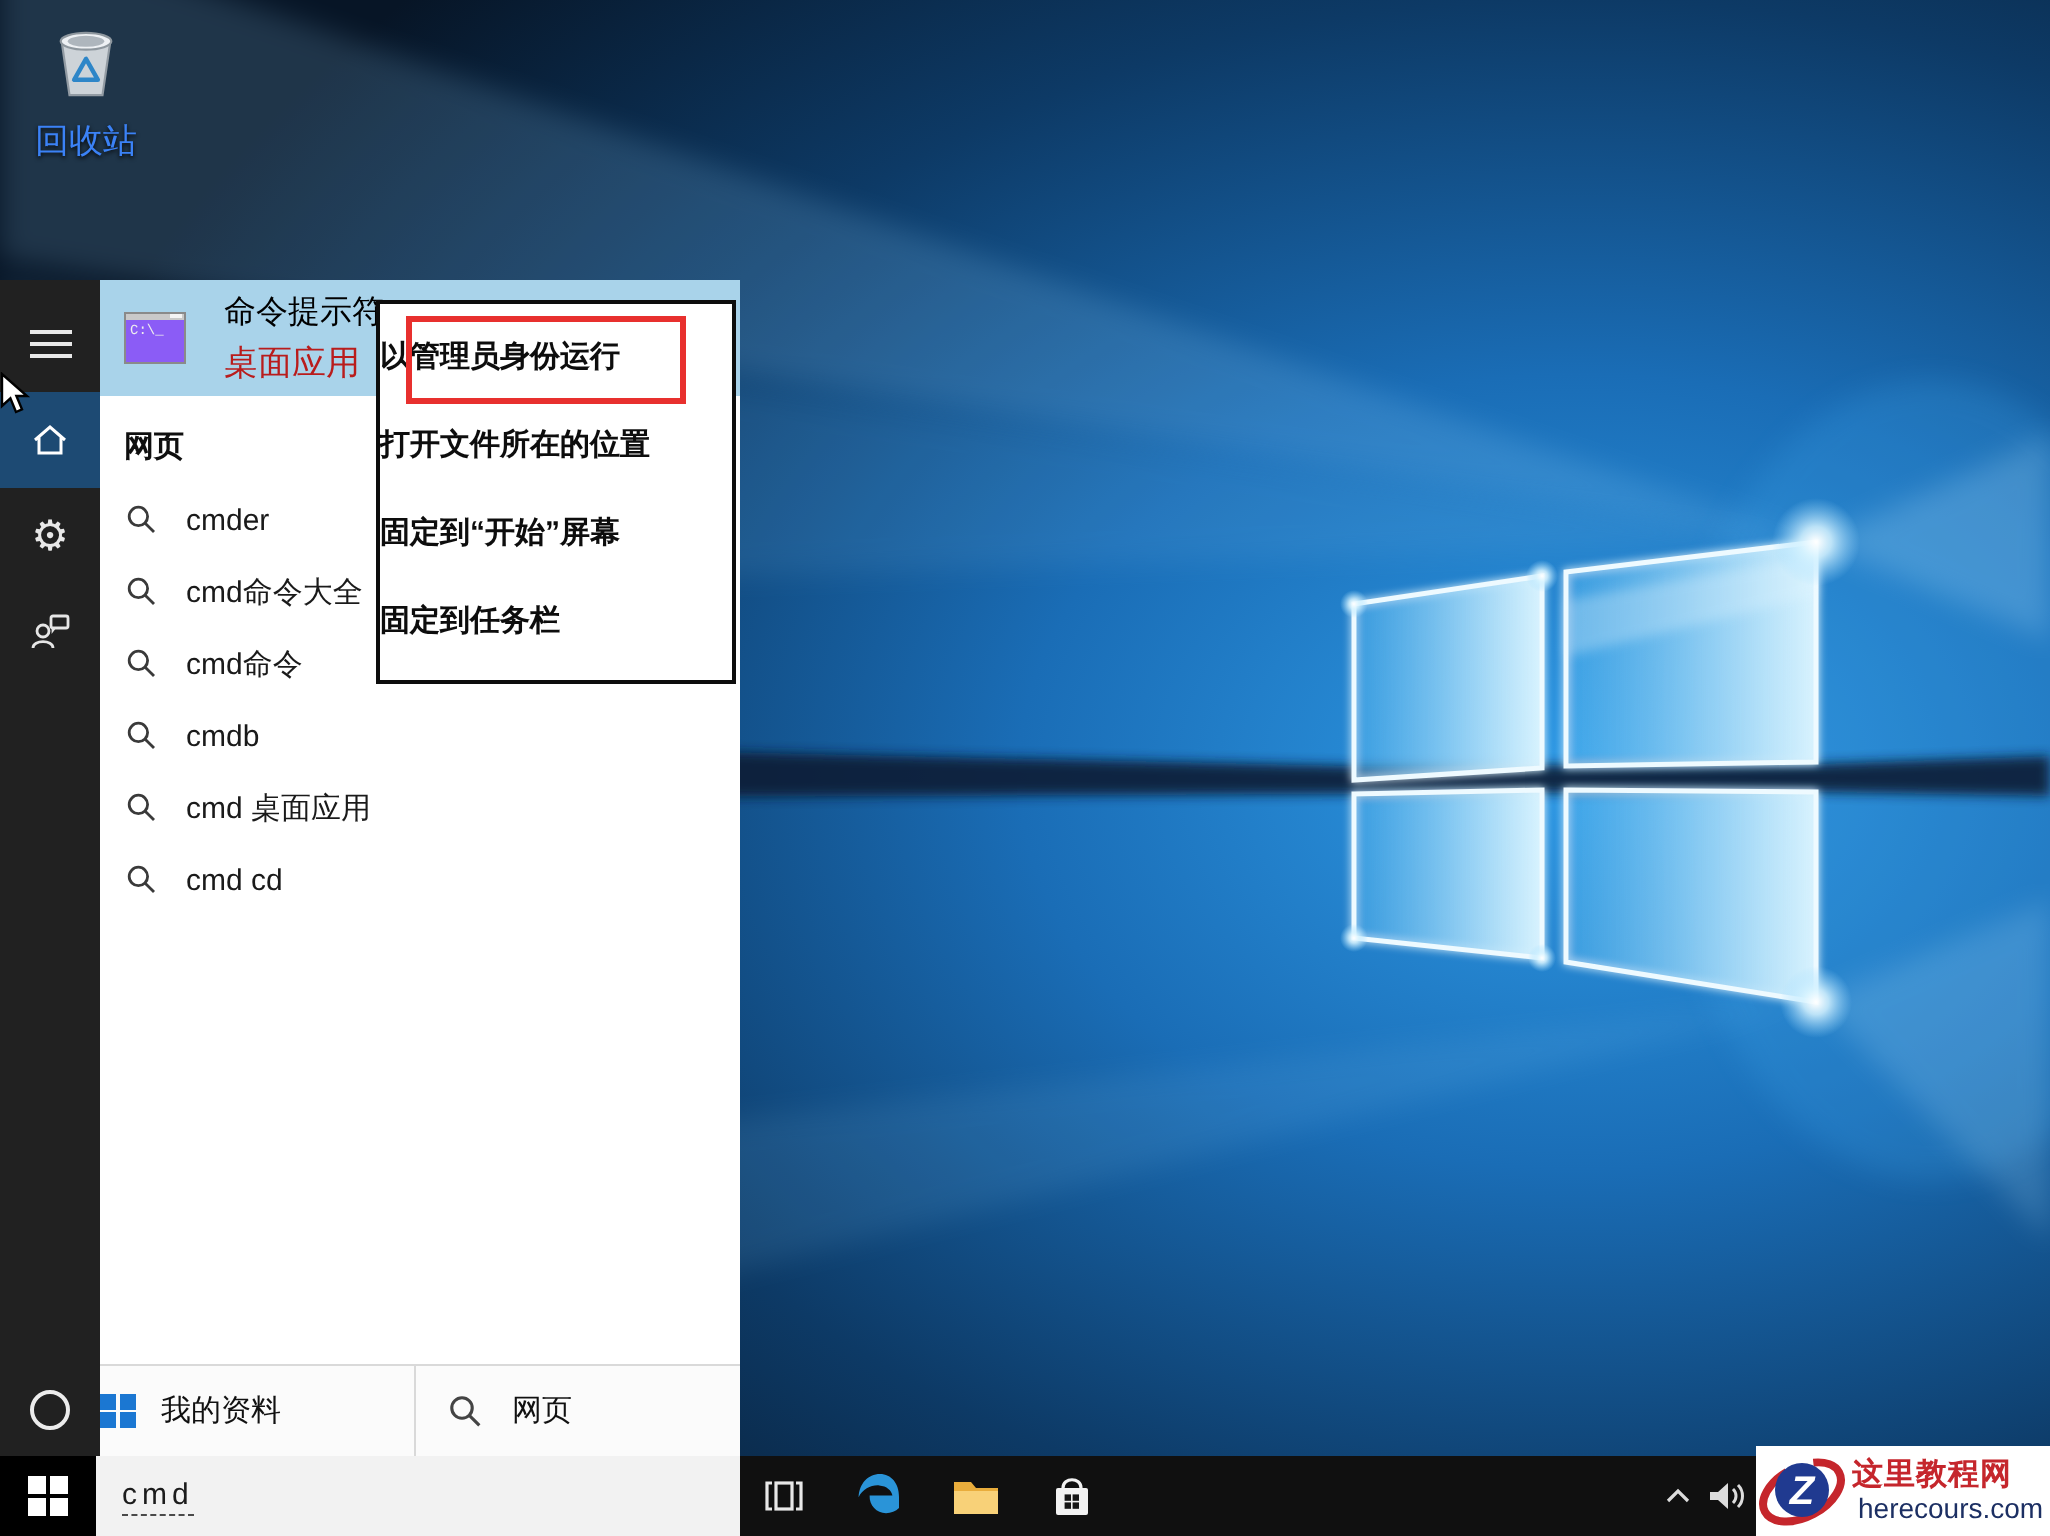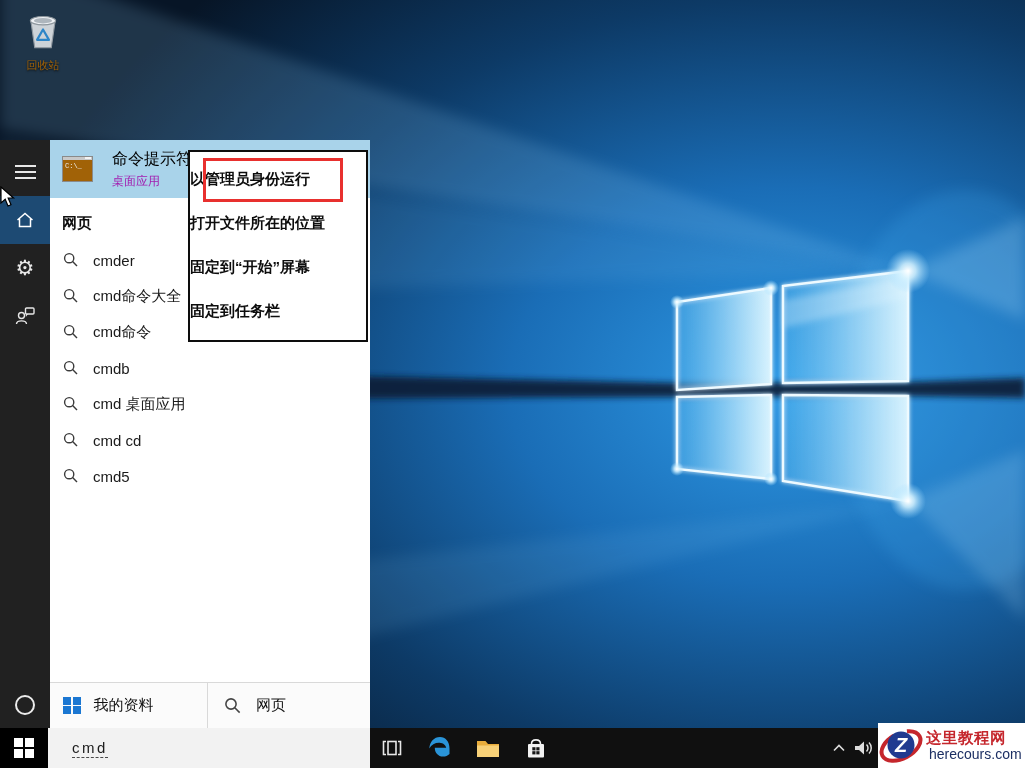--- a/index.html
+++ b/index.html
@@ -5,21 +5,21 @@
   * { margin:0; padding:0; box-sizing:border-box; }
   html,body { width:1025px; height:768px; overflow:hidden; background:#000; }
   body { font-family:"Liberation Sans","DejaVu Sans",sans-serif; }
   .screen { position:relative; width:1025px; height:768px; overflow:hidden; }
 
   
   .wallpaper { position:absolute; left:0; top:0; width:1025px; height:728px; z-index:0; display:block; }
 
   
   .desktop-icon { position:absolute; left:14px; top:8px; width:58px; text-align:center; z-index:1; cursor:pointer; }
-  .desktop-icon-label { color:#a16207; font-size:11px; margin-top:2px; text-shadow:0 1px 2px rgba(0,0,0,.9); }
+  .desktop-icon-label { color:#3b82f6; font-size:17px; margin-top:2px; text-shadow:0 1px 2px rgba(0,0,0,.9); }
 
   
   .taskbar { position:absolute; left:0; top:728px; width:1025px; height:40px; background:#101010; z-index:2; }
   .tb-btn { position:absolute; top:0; width:48px; height:40px; background:none; border:none;
             display:flex; align-items:center; justify-content:center; cursor:pointer; }
   .tray-btn { position:absolute; top:0; width:26px; height:40px; background:none; border:none;
               display:flex; align-items:center; justify-content:center; cursor:pointer; }
 
   
   .start-menu { position:absolute; left:0; top:140px; width:370px; height:628px; z-index:3; }
@@ -27,51 +27,51 @@
   .sb-btn { position:absolute; left:0; width:50px; height:48px; background:none; border:none;
             display:flex; align-items:center; justify-content:center; cursor:pointer; }
   .sb-btn.active { background:#1d4a73; }
   .ham-lines span { display:block; width:21px; height:2px; background:#e8e8e8; margin:4px 0; }
   .gear-glyph { color:#e8e8e8; font-size:21px; line-height:1; font-family:"DejaVu Sans",sans-serif; }
   .cortana-ring { width:20px; height:20px; border:2.5px solid #ececec; border-radius:50%; }
 
   .sm-main { position:absolute; left:50px; top:0; width:320px; height:588px; background:#ffffff; }
   .top-result { position:absolute; left:0; top:0; width:320px; height:58px; background:#a9d3ea;
                 display:flex; align-items:center; cursor:pointer; }
-  .cmd-icon { width:31px; height:26px; background:#a16207; border:1px solid #8a8a8a; margin-left:12px; position:relative; flex:0 0 auto; }
+  .cmd-icon { width:31px; height:26px; background:#8b5cf6; border:1px solid #8a8a8a; margin-left:12px; position:relative; flex:0 0 auto; }
   .cmd-icon .tbar { position:absolute; left:0; top:0; width:100%; height:3px; background:#c9c9c9; }
   .cmd-icon .tbar i { position:absolute; right:1px; top:0; width:6px; height:2px; background:#f4f4f4; }
   .cmd-icon .ctxt { position:absolute; left:2px; top:5px; color:#eee; font-size:7px;
                     font-family:"Liberation Mono","DejaVu Sans Mono",monospace; letter-spacing:0; }
   .tr-text { margin-left:19px; }
   .tr-title { font-size:16px; color:#000; }
-  .tr-sub { font-size:12px; color:#a21caf; margin-top:3px; }
+  .tr-sub { font-size:17px; color:#b91c1c; margin-top:3px; }
 
   .section-header { position:absolute; left:12px; top:74px; font-size:15px; font-weight:bold; color:#0f0f0f; }
   .sugg-list { position:absolute; left:0; top:102px; width:320px; }
   .sugg { height:36px; display:flex; align-items:center; cursor:pointer; }
   .sugg svg { margin-left:12px; flex:0 0 auto; }
   .sugg span { margin-left:13px; font-size:15px; color:#1a1a1a; }
 
   .sm-footer { position:absolute; left:0; top:542px; width:320px; height:46px; background:#fbfbfb;
                border-top:1px solid #d9d9d9; display:flex; }
   .footer-btn { display:flex; align-items:center; background:none; border:none; cursor:pointer;
                 font-size:15px; color:#111; }
   .footer-btn .lbl { margin-left:13px; }
-  .footer-btn.mystuff { flex:0 0 157px; padding-left:13px; }
+  .footer-btn.mystuff { flex:0 0 157px; }
   .footer-btn.web { flex:1; border-left:1px solid #d9d9d9; padding-left:15px; }
   .winlogo { display:grid; grid-template-columns:8px 8px; grid-template-rows:8px 8px; gap:1.5px; }
   .winlogo i { background:#1b77d2; }
   .winlogo.white { grid-template-columns:9px 9px; grid-template-rows:9px 9px; gap:2px; }
   .winlogo.white i { background:#fff; }
 
   .search-row { position:absolute; left:0; top:588px; width:370px; height:40px; background:#f2f2f2; display:flex; }
   .start-btn { width:48px; height:40px; background:#000; border:none; display:flex;
                align-items:center; justify-content:center; cursor:pointer; flex:0 0 auto; }
-  .search-input { flex:1; display:flex; align-items:center; padding-left:24px; cursor:text; }
+  .search-input { flex:1; display:flex; align-items:center; padding-left:13px; cursor:text; }
   .search-text { font-size:15px; color:#1c1c1c; letter-spacing:2.5px;
                  border-bottom:1.5px dashed #4a4a4a; padding-bottom:1px; }
 
   
   .context-menu { position:absolute; left:188px; top:150px; width:180px; height:192px; background:#fff;
                   border:2px solid #0d0d0d; z-index:4; padding-top:5px; }
   .cm-item { height:44px; line-height:44px; font-size:15px; font-weight:bold;
              color:#0d0d0d; cursor:pointer; white-space:nowrap; }
   .annotation-box { position:absolute; left:13px; top:6px; width:140px; height:44px;
                     border:3.5px solid #e8302e; pointer-events:none; }
@@ -276,27 +276,20 @@
             </svg>
           <span>cmd 桌面应用</span>
         </div>
         <div class="sugg">
           <svg width="18" height="18" viewBox="0 0 18 18">
               <circle cx="7.2" cy="7.2" r="4.6" fill="none" stroke="#3a3a3a" stroke-width="1.4"></circle>
               <path d="M10.6 10.6 L15 15" stroke="#3a3a3a" stroke-width="1.4"></path>
             </svg>
           <span>cmd cd</span>
         </div>
-        <div class="sugg">
-          <svg width="18" height="18" viewBox="0 0 18 18">
-              <circle cx="7.2" cy="7.2" r="4.6" fill="none" stroke="#3a3a3a" stroke-width="1.4"></circle>
-              <path d="M10.6 10.6 L15 15" stroke="#3a3a3a" stroke-width="1.4"></path>
-            </svg>
-          <span>cmd5</span>
-        </div>
       </div>
 
       <div class="sm-footer">
         <button class="footer-btn mystuff">
           <span class="winlogo">
               <i></i>
               <i></i>
               <i></i>
               <i></i>
             </span>

